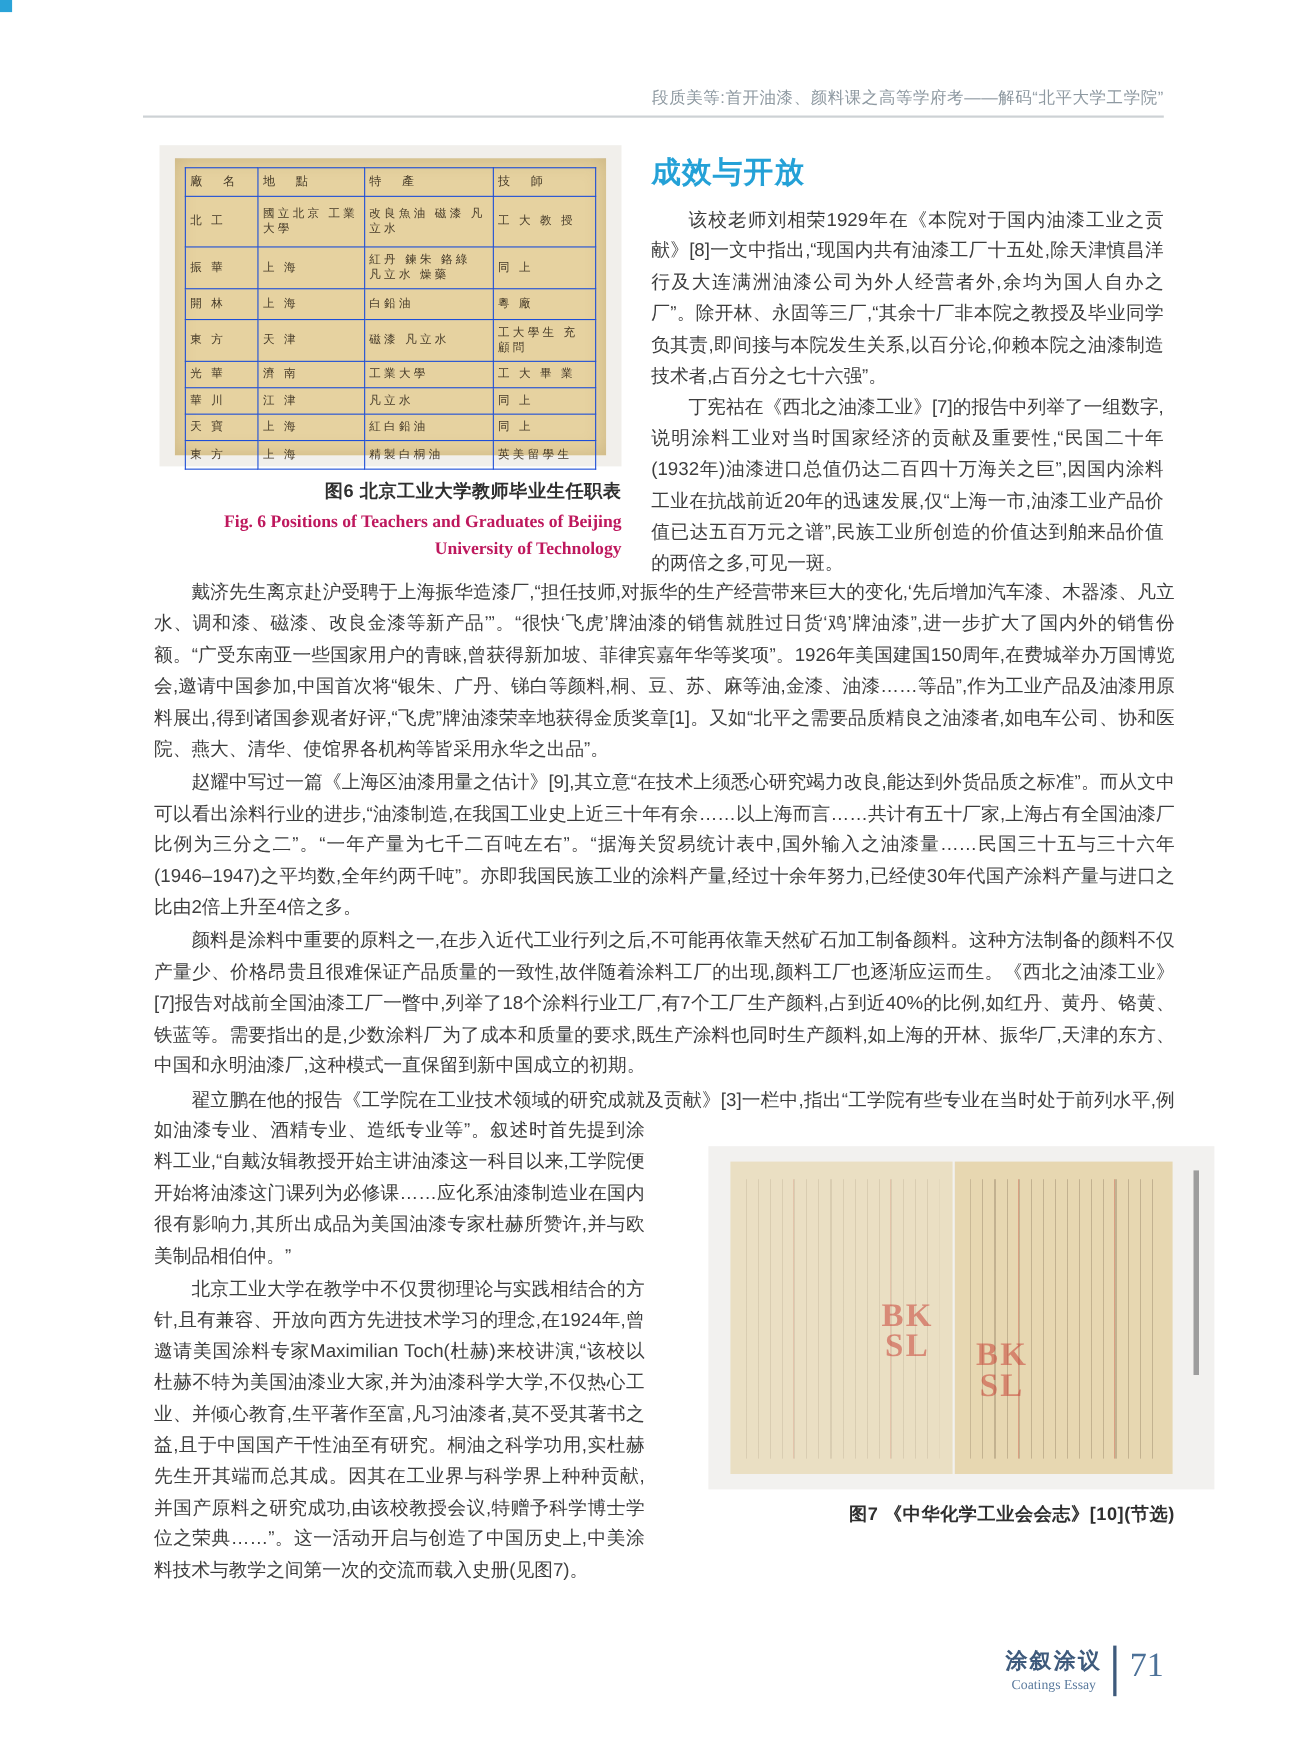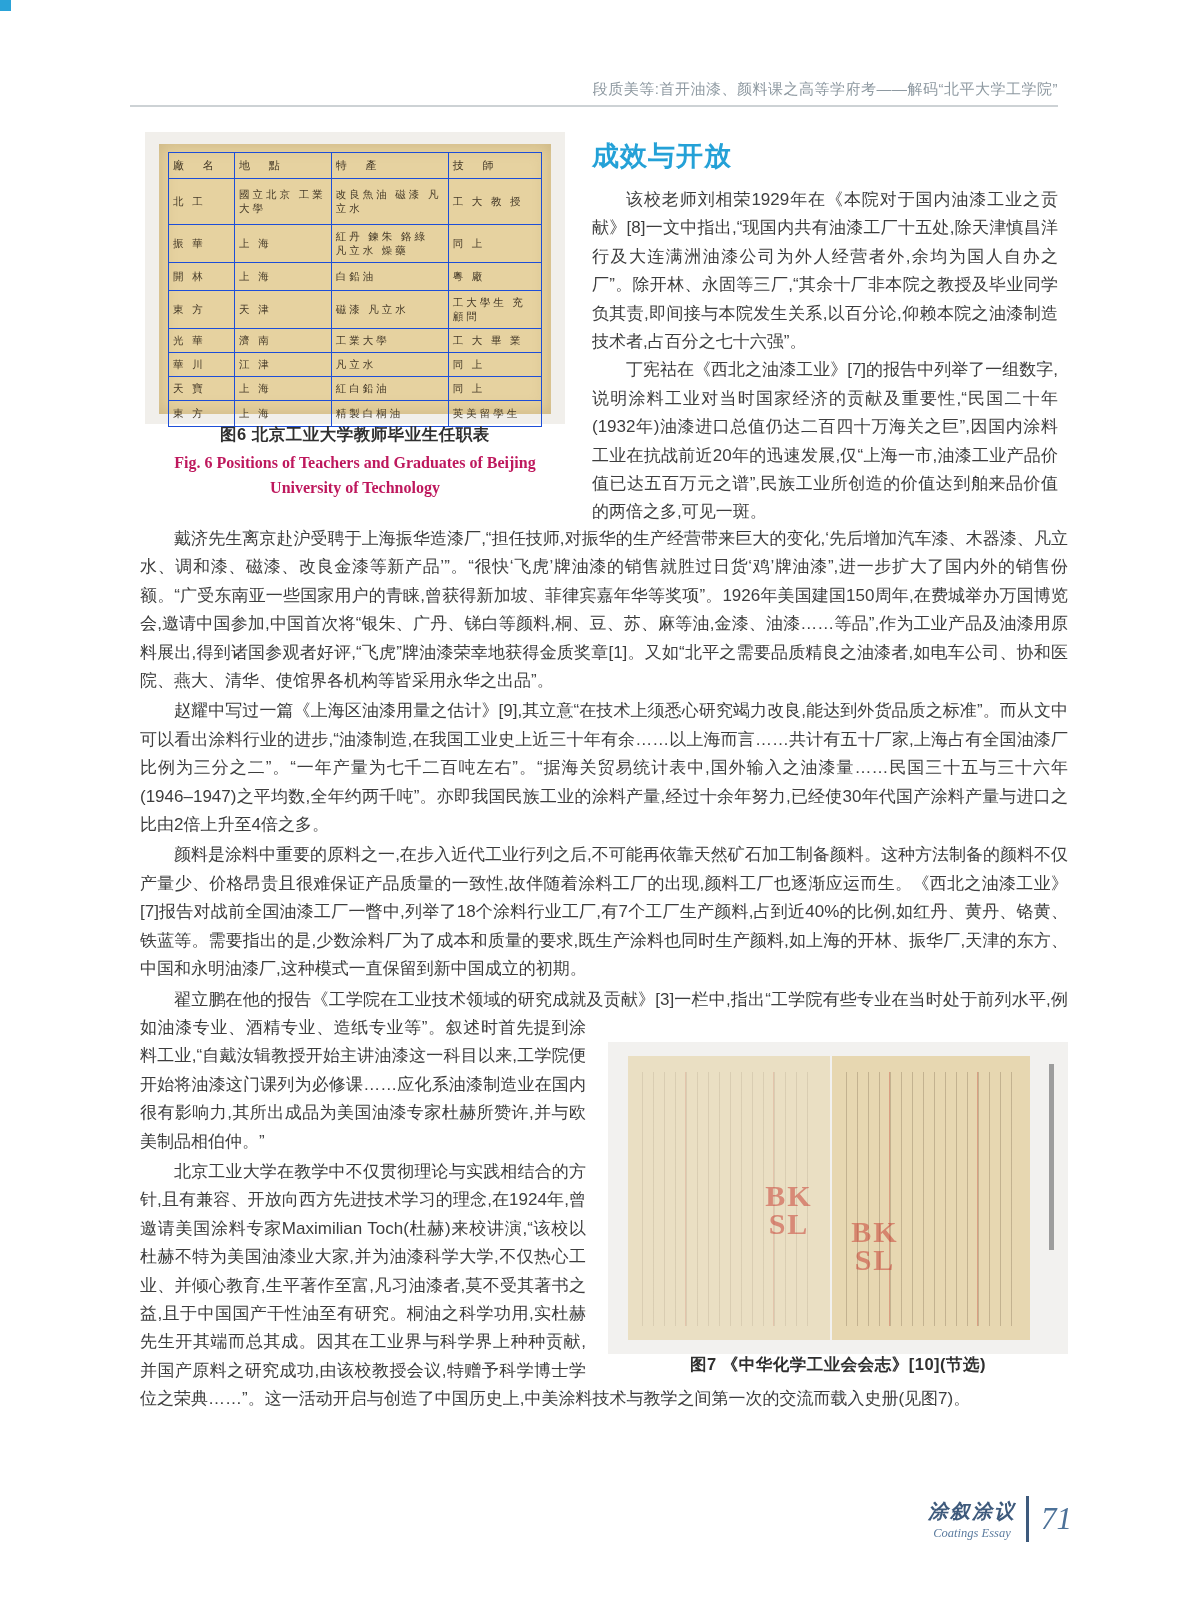--- a/index.html
+++ b/index.html
@@ -17,61 +17,61 @@
   .fig6-photo{width:420px;height:292px;background:#f1efeb;box-sizing:border-box;padding:12px 14px 10px 14px;}
   .fig6-paper{width:100%;height:100%;background:#e6d2a0;box-sizing:border-box;padding:8px 9px;
       box-shadow:inset 0 0 18px rgba(120,90,40,.25);}
   table.old-table{width:100%;height:100%;border-collapse:collapse;table-layout:fixed;
       font-family:"Liberation Serif","DejaVu Serif",serif;}
   table.old-table td{border:1px solid #1d4ed8;color:#453a28;font-size:10.5px;line-height:1.25;
       padding:2px 4px;letter-spacing:3px;overflow:hidden;}
   table.old-table tr.hd td{letter-spacing:8px;font-size:11px;}
   .c1{width:17%;} .c2{width:26%;} .c3{width:32%;} .c4{width:25%;}
 
-  .figcap{margin-top:0;text-align:center;}
+  .figcap{margin-top:12px;text-align:right;}
   .figcap .cn{font-size:16.5px;font-weight:bold;color:#2f2f2f;letter-spacing:.5px;}
   .figcap .en{margin-top:5px;font-family:"Liberation Serif","DejaVu Serif",serif;
       font-weight:bold;font-size:16px;color:#be185d;line-height:1.55;}
   .figcap .en.it{font-style:italic;}
   .figcap .en2{font-family:"Liberation Serif","DejaVu Serif",serif;font-weight:bold;
       font-size:16px;color:#2f2f2f;margin-top:2px;}
 
   
   .col-right{position:absolute;top:138px;left:592px;width:466px;}
   .section-title{font-size:27px;font-weight:bold;color:#24a1d7;letter-spacing:1px;margin:0 0 12px 0;}
   p.body{margin:0;font-size:17px;line-height:28.4px;text-align:justify;text-indent:2em;color:#3d3d3d;}
 
   
   .flow{position:absolute;top:525px;left:140px;width:928px;}
   .flow p.body{margin:0 0 2px 0;}
 
   
   .wrap-block{overflow:visible;}
   .fig7{float:right;width:460px;margin-left:22px;padding-top:56px;
         shape-outside:inset(56px 0 0 0);}
-  .fig7-photo{position:relative;width:460px;height:312px;background:#f2f1ef;overflow:hidden;}
+  .fig7-photo{position:relative;width:460px;height:312px;background:#f2f1ef;overflow:hidden;margin-left:36px;}
   .book-page{position:absolute;top:14px;}
   .book-page.left{left:20px;width:202px;height:284px;background:#eadfc3;}
   .book-page.right{left:224px;width:198px;height:284px;background:#e7d7b1;}
   .page-lines{position:absolute;top:16px;bottom:14px;left:14px;right:12px;
       background-image:
         repeating-linear-gradient(to right, rgba(90,70,50,.30) 0 1px, transparent 1px 11px),
         repeating-linear-gradient(to right, transparent 0 43px, rgba(196,70,56,.45) 43px 44px, transparent 44px 88px);}
   .book-page.left .page-lines{opacity:.38;}
   .book-page.right .page-lines{opacity:.85;}
   .seal{position:absolute;font-weight:bold;color:rgba(198,54,44,.5);font-size:30px;line-height:.95;
       width:62px;white-space:pre-line;text-align:center;letter-spacing:2px;filter:blur(.6px);
       font-family:"Liberation Serif","DejaVu Serif",serif;}
   .seal.s1{left:150px;top:140px;}
   .seal.s2{left:236px;top:176px;}
   .page-edge{position:absolute;right:14px;top:22px;width:5px;height:186px;background:#9d9d9d;}
   .fig7 .figcap{width:460px;}
 
   
-  .footer{position:absolute;right:115px;bottom:58px;display:flex;align-items:center;font-style:italic;}
+  .footer{position:absolute;right:129px;bottom:58px;display:flex;}
   .footer .names{text-align:center;margin-right:10px;}
   .footer .cn{font-size:20px;font-weight:bold;color:#3e5a7c;letter-spacing:2px;}
   .footer .en{font-size:12.5px;color:#5b7b9e;font-family:"Liberation Serif","DejaVu Serif",serif;margin-top:1px;}
   .footer .bar{width:3px;height:46px;background:#3e5a7c;margin-right:12px;}
   .footer .num{font-size:31px;color:#4c7198;font-family:"Liberation Serif","DejaVu Serif",serif;}
 </style>
 </head>
 <body>
 
 <div class="page">

